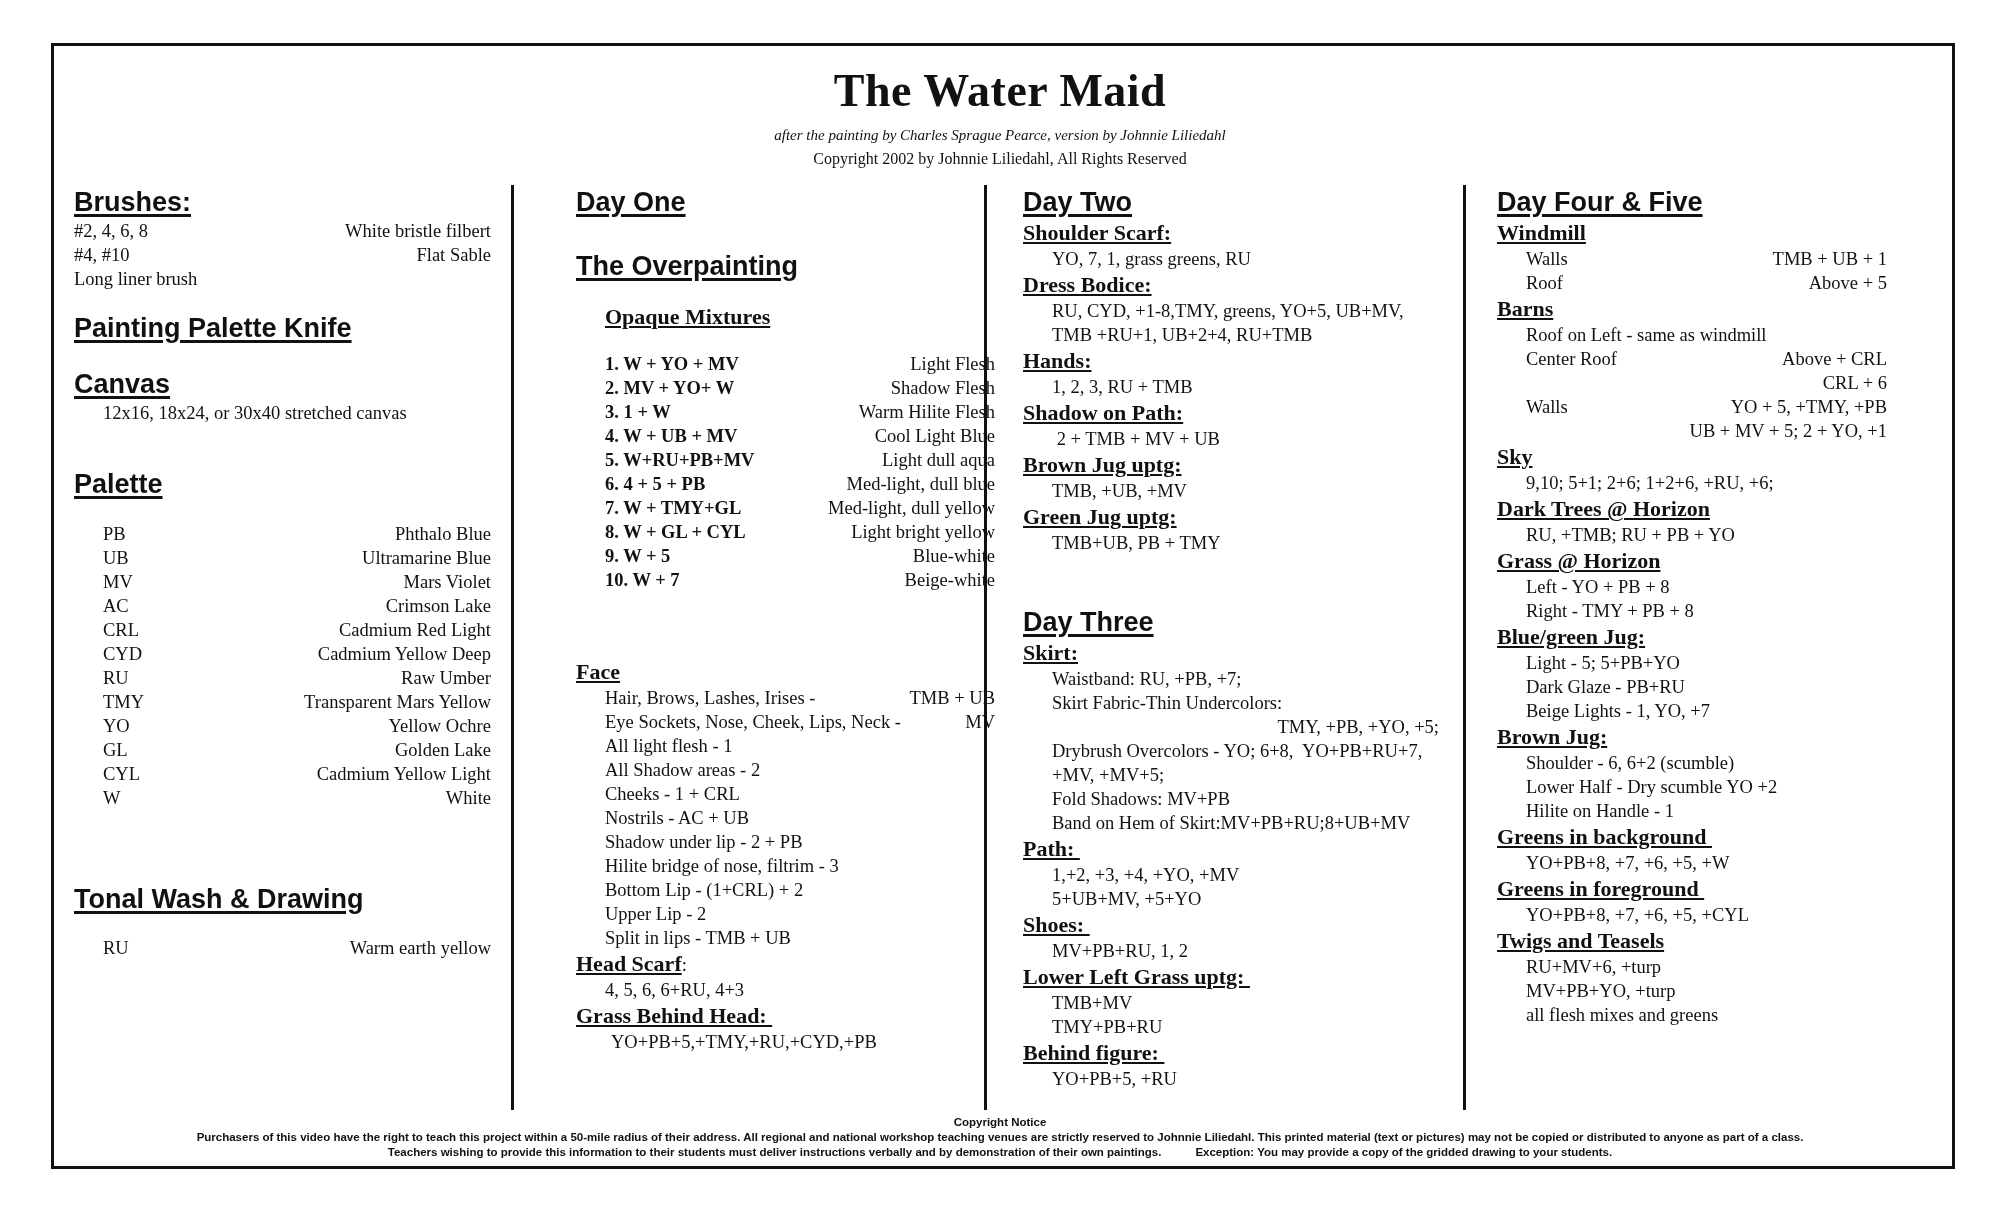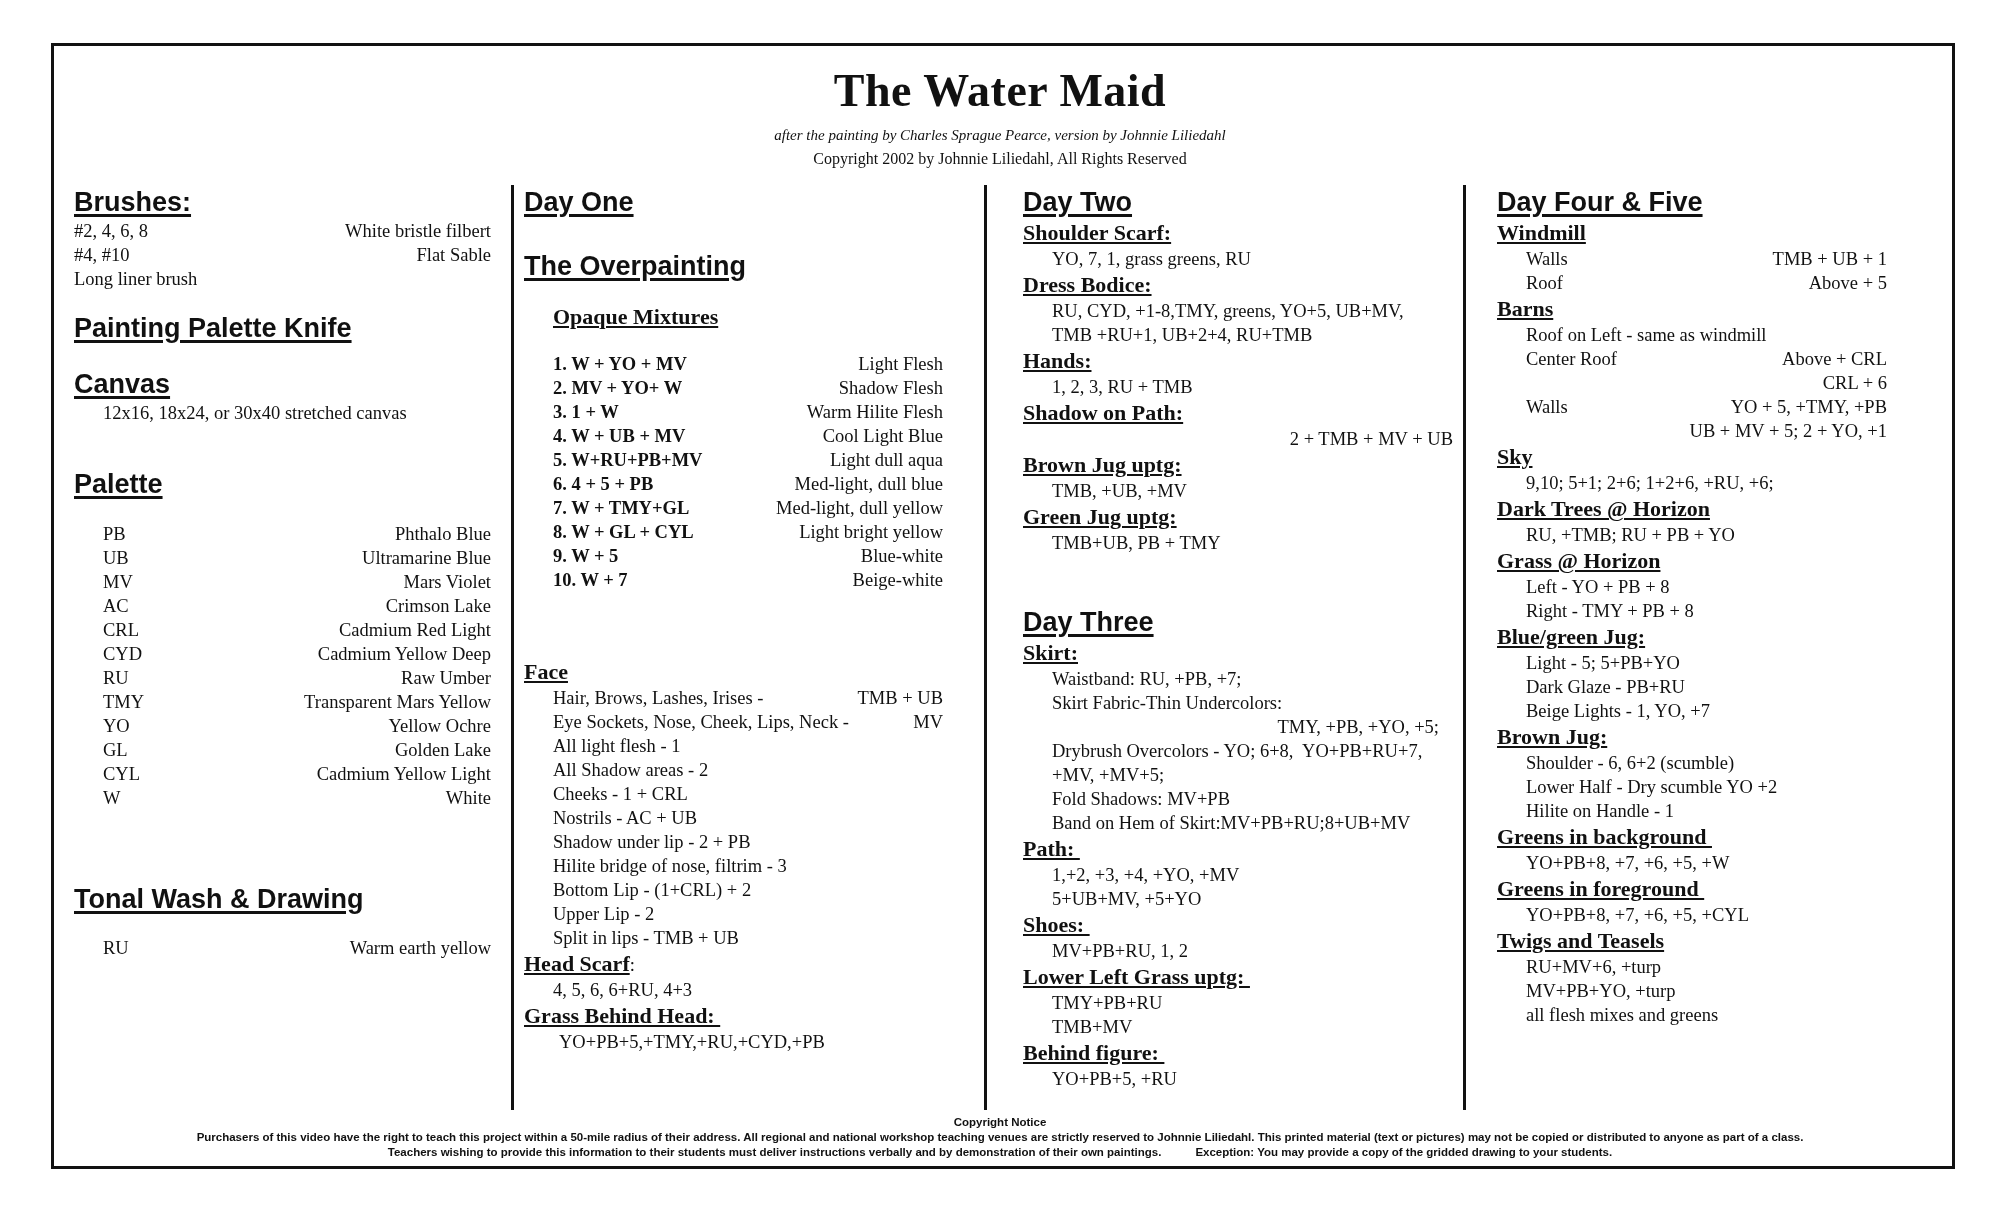--- a/index.html
+++ b/index.html
@@ -141,21 +141,21 @@
     <span class="h-sans">Tonal Wash &amp; Drawing</span>
     <div id="tonal-list" style="margin-top:20px">
         <div class="row" style="padding-left: 29px;">
           <span style="white-space: pre;">RU</span>
           <span>Warm earth yellow</span>
         </div>
       </div>
   </div>
 </div>
 
-<div class="col" style="left:524px; width:419px;">
+<div class="col" style="left:576px; width:419px;">
   <span class="h-sans">Day One</span>
   <div style="margin-top:30px">
     <span class="h-sans">The Overpainting</span>
   </div>
   <div class="indent2" style="margin-top:20px">
     <span class="h-serif">Opaque Mixtures</span>
     <div id="opaque-list" style="margin-top:21px">
         <div class="row">
           <span class="bold" style="white-space: pre;">1. W + YO + MV</span>
           <span>Light Flesh</span>
@@ -264,21 +264,21 @@
           <div style="white-space: pre; padding-left: 29px;">YO, 7, 1, grass greens, RU</div>
         </div></div>
       <div><span class="h-serif" style="white-space: pre;">Dress Bodice:</span><div>
           <div style="white-space: pre; padding-left: 29px;">RU, CYD, +1-8,TMY, greens, YO+5, UB+MV,</div>
           <div style="white-space: pre; padding-left: 29px;">TMB +RU+1, UB+2+4, RU+TMB</div>
         </div></div>
       <div><span class="h-serif" style="white-space: pre;">Hands:</span><div>
           <div style="white-space: pre; padding-left: 29px;">1, 2, 3, RU + TMB</div>
         </div></div>
       <div><span class="h-serif" style="white-space: pre;">Shadow on Path:</span><div>
-          <div style="white-space: pre; padding-left: 29px; text-align: right;"> 2 + TMB + MV + UB</div>
+          <div style="white-space: pre; padding-left: 29px;"> 2 + TMB + MV + UB</div>
         </div></div>
       <div><span class="h-serif" style="white-space: pre;">Brown Jug uptg:</span><div>
           <div style="white-space: pre; padding-left: 29px;">TMB, +UB, +MV</div>
         </div></div>
       <div><span class="h-serif" style="white-space: pre;">Green Jug uptg:</span><div>
           <div style="white-space: pre; padding-left: 29px;">TMB+UB, PB + TMY</div>
         </div></div>
     </div>
 
   <div style="margin-top:50px">
@@ -300,22 +300,22 @@
   </div>
   <div id="day-three-sections">
       <div><span class="h-serif" style="white-space: pre;">Path: </span><div>
           <div style="white-space: pre; padding-left: 29px;">1,+2, +3, +4, +YO, +MV</div>
           <div style="white-space: pre; padding-left: 29px;">5+UB+MV, +5+YO</div>
         </div></div>
       <div><span class="h-serif" style="white-space: pre;">Shoes: </span><div>
           <div style="white-space: pre; padding-left: 29px;">MV+PB+RU, 1, 2</div>
         </div></div>
       <div><span class="h-serif" style="white-space: pre;">Lower Left Grass uptg: </span><div>
+          <div style="white-space: pre; padding-left: 29px;">TMB+MV</div>
           <div style="white-space: pre; padding-left: 29px;">TMY+PB+RU</div>
-          <div style="white-space: pre; padding-left: 29px;">TMB+MV</div>
         </div></div>
       <div><span class="h-serif" style="white-space: pre;">Behind figure: </span><div>
           <div style="white-space: pre; padding-left: 29px;">YO+PB+5, +RU</div>
         </div></div>
     </div>
 </div>
 
 <div class="col" style="left:1497px; width:420px;">
   <span class="h-sans">Day Four &amp; Five</span>
   <div>

